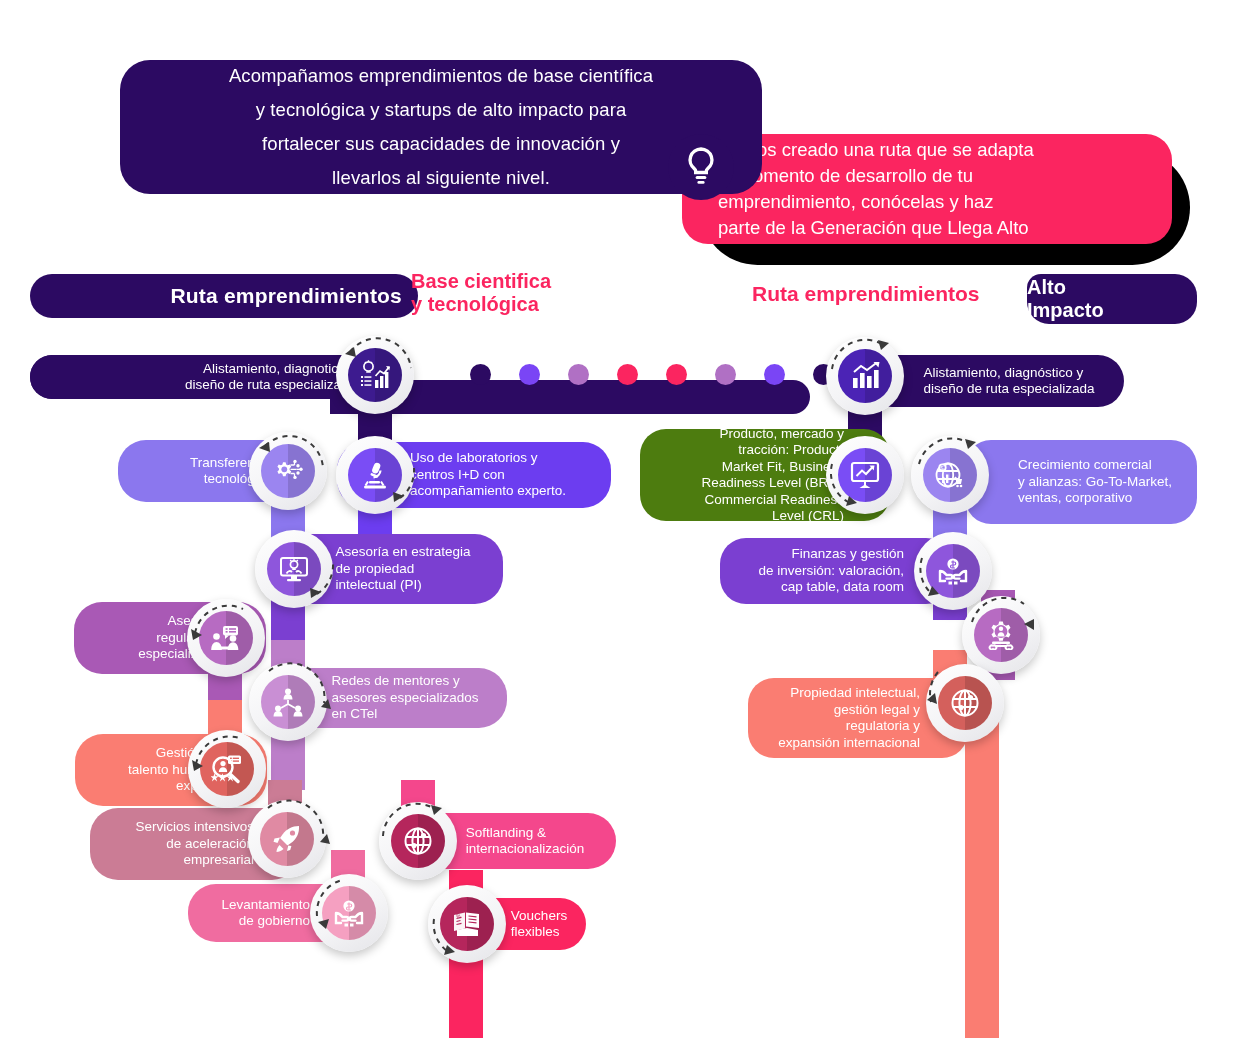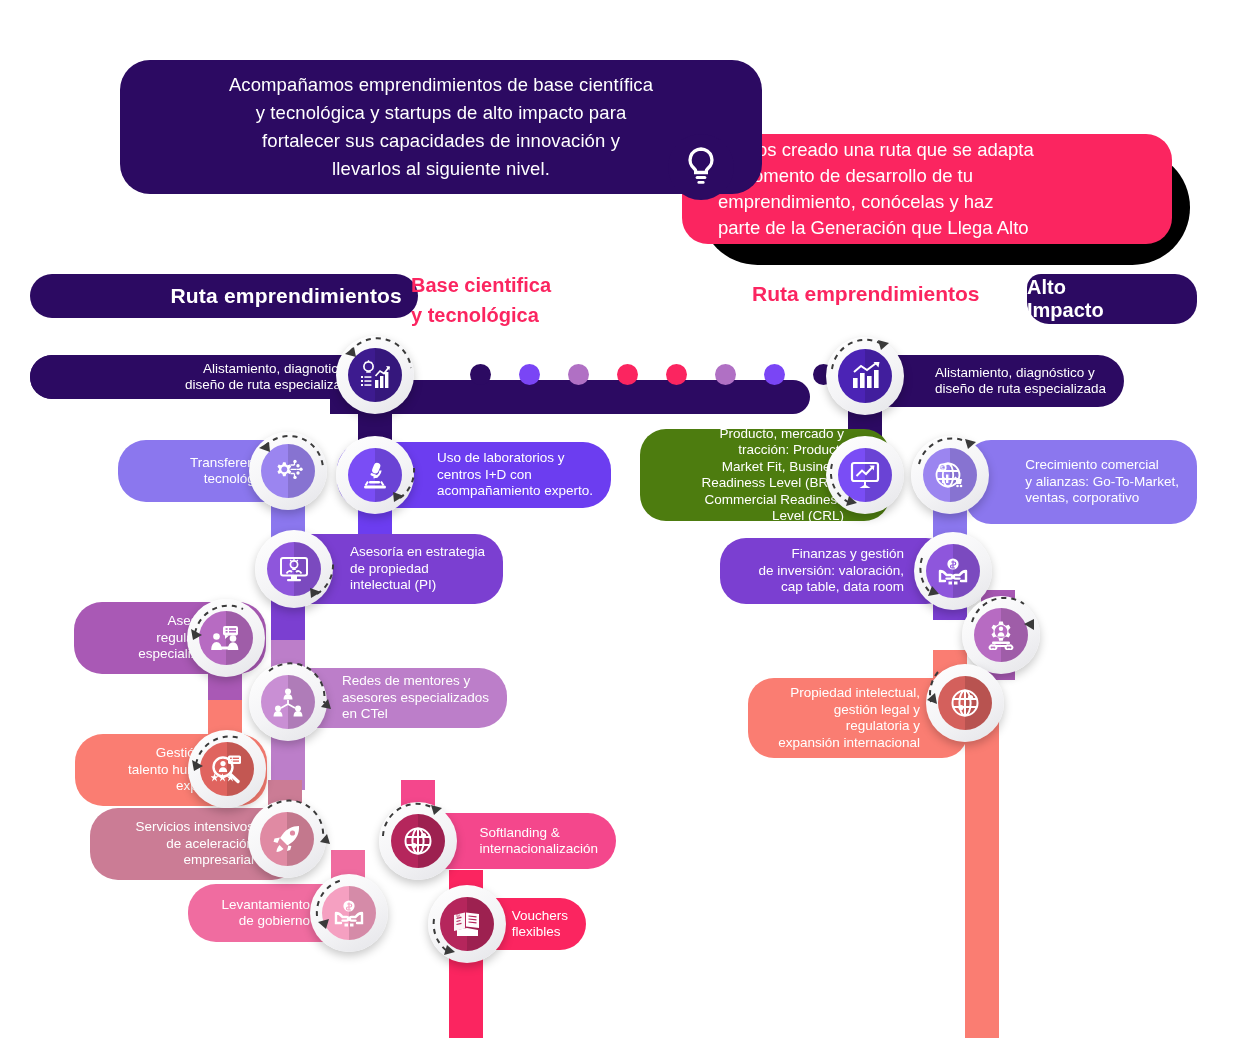--- a/index.html
+++ b/index.html
@@ -7,21 +7,21 @@
   #stage{position:relative;width:1257px;height:1038px;background:#fff;}
 
   
   .banner{position:absolute;box-sizing:border-box;display:flex;align-items:center;justify-content:center;}
   #banner-purple{
     left:120px;top:60px;width:642px;height:134px;
     background:#2c0a62;border-radius:30px;z-index:6;
     padding:8px 34px;
   }
   #banner-purple .txt{
-    color:#ffffff;font-size:18.5px;line-height:28px;text-align:center;letter-spacing:.1px;
+    color:#ffffff;font-size:18.5px;line-height:34px;text-align:center;letter-spacing:.1px;
     white-space:pre-line;
   }
   #banner-pink-shadow{
     position:absolute;left:700px;top:150px;width:490px;height:115px;
     background:#000;border-radius:0 58px 58px 58px;z-index:3;
   }
   #banner-pink{
     left:682px;top:134px;width:490px;height:110px;
     background:#fb2560;border-radius:0 26px 26px 26px;z-index:5;
     padding:6px 26px 6px 36px;justify-content:flex-start;
@@ -33,35 +33,35 @@
     position:absolute;left:668px;top:134px;width:66px;height:66px;border-radius:50%;
     background:#2c0a62;z-index:7;display:flex;align-items:center;justify-content:center;
   }
 
   
   .hdr-bar{position:absolute;background:#2c0a62;display:flex;align-items:center;}
   #hdr-left-bar{left:30px;top:274px;width:372px;height:44px;border-radius:22px 22px 22px 22px;
      justify-content:flex-end;padding-right:16px;z-index:4;}
   #hdr-left-bar .lbl{color:#fff;font-size:21px;font-weight:bold;letter-spacing:.2px;}
   #hdr-left-sub{position:absolute;left:411px;top:270px;width:220px;color:#fb2560;font-size:20px;
-     font-weight:bold;line-height:30px;white-space:pre-line;z-index:4;}
+     font-weight:bold;line-height:23px;white-space:pre-line;z-index:4;}
   #hdr-right-lbl{position:absolute;left:752px;top:282px;color:#fb2560;font-size:21px;font-weight:bold;z-index:5;}
   #hdr-right-bar{left:1027px;top:274px;width:170px;height:50px;border-radius:14px 22px 22px 22px;
      justify-content:flex-start;padding-left:0;z-index:4;}
   #hdr-right-bar .lbl{color:#fff;font-size:20px;font-weight:bold;line-height:23px;white-space:pre-line;}
 
   
   .dot{position:absolute;width:21px;height:21px;border-radius:50%;z-index:4;}
 
   
   .track{position:absolute;z-index:1;}
   .pill{position:absolute;box-sizing:border-box;border-radius:26px;display:flex;align-items:center;
         z-index:3;padding:8px 18px;}
   .pill .ptxt{color:#ffffff;font-size:13.5px;line-height:16.5px;white-space:pre-line;}
-  .pill.right-text{justify-content:flex-end;padding-left:46px;}
+  .pill.right-text{justify-content:center;padding-left:46px;}
   .pill.left-text{justify-content:flex-end;padding-right:46px;text-align:right;}
   .pill.left-text .ptxt{text-align:right;}
 
   
   .node{position:absolute;width:78px;height:78px;border-radius:50%;z-index:5;
         background:linear-gradient(150deg,#ffffff 0%,#f4f4f6 55%,#e4e4e8 100%);
         box-shadow:0 4px 10px rgba(0,0,0,.22);
         display:flex;align-items:center;justify-content:center;}
   .node .inner{width:54px;height:54px;border-radius:50%;display:flex;align-items:center;justify-content:center;
         position:relative;overflow:hidden;}

